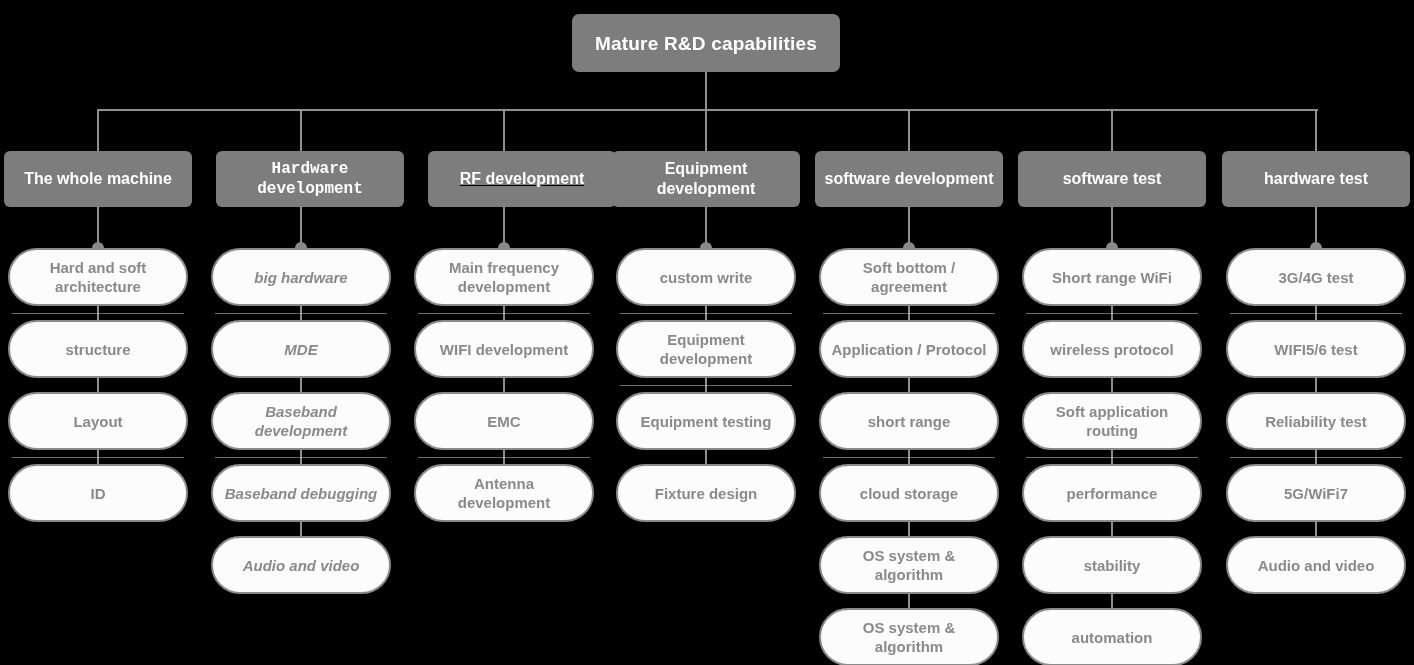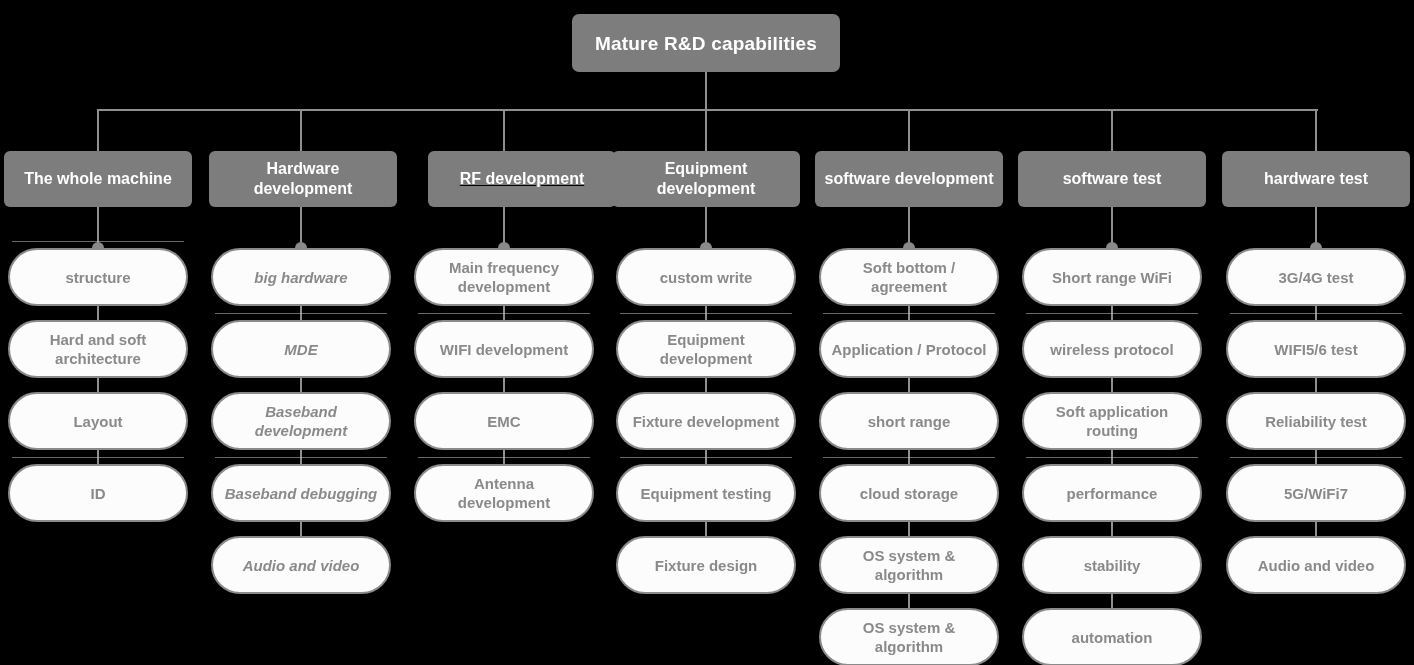--- a/index.html
+++ b/index.html
@@ -168,35 +168,35 @@
   <div class="conn conn-v" style="left:908px; top:97px; height:44px;"></div>
   <div class="conn conn-v" style="left:1111px; top:97px; height:44px;"></div>
   <div class="conn conn-v" style="left:1315px; top:97px; height:44px;"></div>
 
   <div class="column" style="left:4px;">
     <div class="col-header">The whole machine</div>
   </div>
   <div class="col-stem" style="left:97px;"></div>
   <div class="col-dot" style="left:92px;"></div>
   <div class="leaves" style="left:4px;">
+    <div class="leaf-wrap">
+      <div class="leaf">Hard and soft architecture</div>
+    </div>
     <div class="leaf-wrap seam">
       <div class="leaf">structure</div>
     </div>
     <div class="leaf-wrap">
-      <div class="leaf">Hard and soft architecture</div>
-    </div>
-    <div class="leaf-wrap">
       <div class="leaf">Layout</div>
     </div>
     <div class="leaf-wrap seam">
       <div class="leaf">ID</div>
     </div>
   </div>
 
-  <div class="column" style="left:209px;">
+  <div class="column" style="left:216px;font-family:Liberation Mono, monospace;">
     <div class="col-header">Hardware development</div>
   </div>
   <div class="col-stem" style="left:300px;"></div>
   <div class="col-dot" style="left:295px;"></div>
   <div class="leaves" style="left:207px;font-style:italic;">
     <div class="leaf-wrap">
       <div class="leaf">big hardware</div>
     </div>
     <div class="leaf-wrap seam">
       <div class="leaf">MDE</div>
@@ -237,23 +237,20 @@
   </div>
   <div class="col-stem" style="left:705px;"></div>
   <div class="col-dot" style="left:700px;"></div>
   <div class="leaves" style="left:612px;">
     <div class="leaf-wrap">
       <div class="leaf">custom write</div>
     </div>
     <div class="leaf-wrap seam">
       <div class="leaf">Equipment development</div>
     </div>
-    <div class="leaf-wrap">
-      <div class="leaf">Fixture development</div>
-    </div>
     <div class="leaf-wrap seam">
       <div class="leaf">Equipment testing</div>
     </div>
     <div class="leaf-wrap">
       <div class="leaf">Fixture design</div>
     </div>
   </div>
 
   <div class="column" style="left:815px;">
     <div class="col-header">software development</div>

